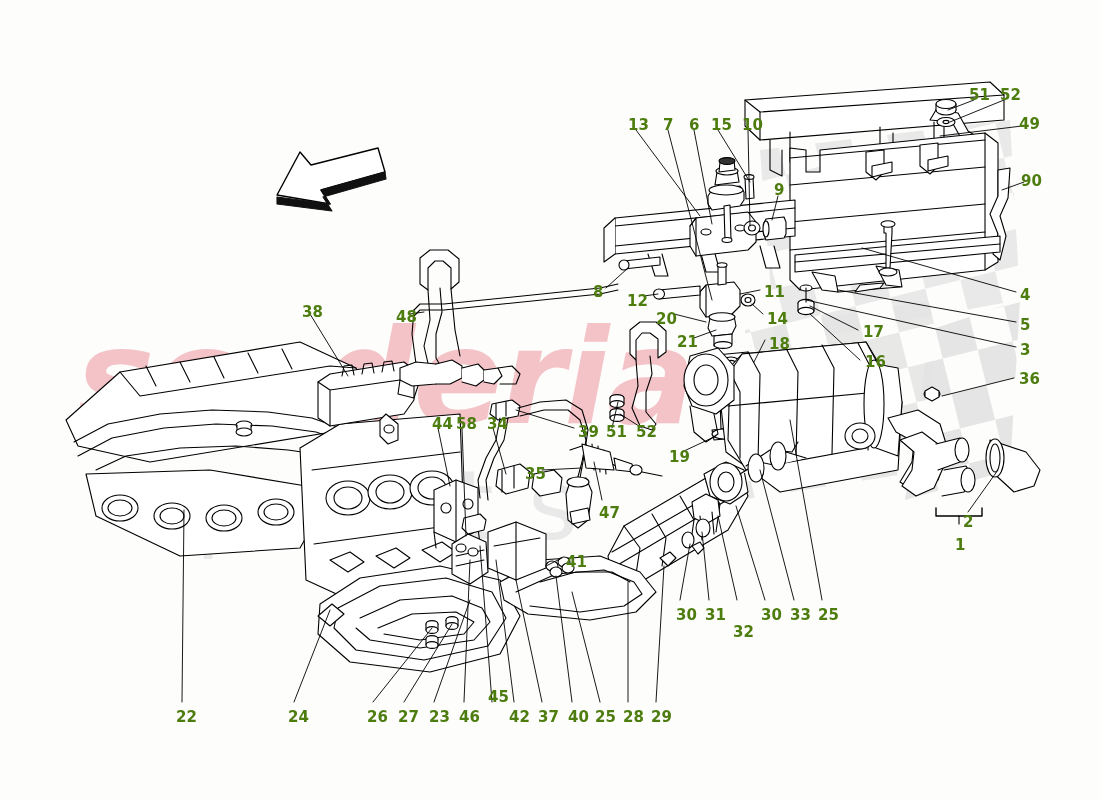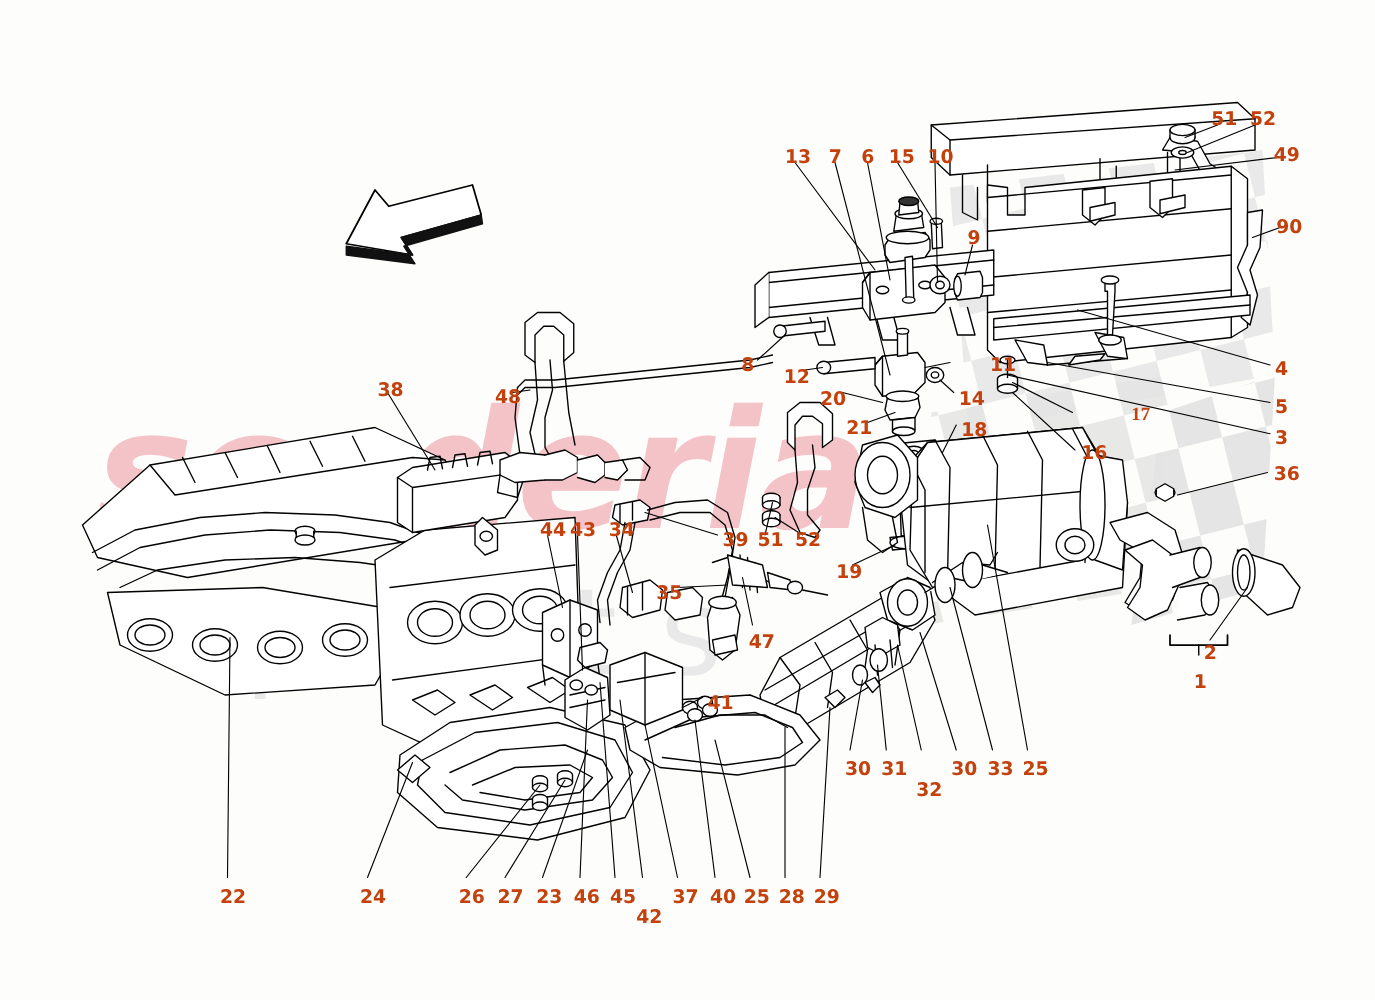--- a/index.html
+++ b/index.html
@@ -39,21 +39,21 @@
 
   
   #draw{position:absolute;left:0;top:0;width:1100px;height:800px;}
 
   
   .cal{
     position:absolute;
     font-family:"DejaVu Sans", sans-serif;
     font-weight:700;
     font-size:15px;
-    color:#c2410c;
+    color:#4d7c0f;
     line-height:1;
     white-space:nowrap;
     user-select:none;
   }
 </style>
 </head>
 <body>
 
 <div id="stage">
 
@@ -490,34 +490,34 @@
   <div class="cal" style="left:742px;top:118px;">10</div>
   <div class="cal" style="left:774px;top:183px;">9</div>
   <div class="cal" style="left:969px;top:88px;">51</div>
   <div class="cal" style="left:1000px;top:88px;">52</div>
   <div class="cal" style="left:1019px;top:117px;">49</div>
   <div class="cal" style="left:1021px;top:174px;">90</div>
   <div class="cal" style="left:1020px;top:288px;">4</div>
   <div class="cal" style="left:1020px;top:318px;">5</div>
   <div class="cal" style="left:1020px;top:343px;">3</div>
   <div class="cal" style="left:1019px;top:372px;">36</div>
-  <div class="cal" style="left:905px;top:325px;font-family:Liberation Serif, serif;">17</div>
+  <div class="cal" style="left:863px;top:325px;">17</div>
   <div class="cal" style="left:865px;top:355px;">16</div>
   <div class="cal" style="left:593px;top:285px;">8</div>
   <div class="cal" style="left:627px;top:294px;">12</div>
   <div class="cal" style="left:656px;top:312px;">20</div>
   <div class="cal" style="left:677px;top:335px;">21</div>
-  <div class="cal" style="left:764px;top:285px;margin-left:28px;">11</div>
+  <div class="cal" style="left:764px;top:285px;">11</div>
   <div class="cal" style="left:767px;top:312px;">14</div>
   <div class="cal" style="left:769px;top:337px;">18</div>
   <div class="cal" style="left:669px;top:450px;">19</div>
   <div class="cal" style="left:302px;top:305px;text-align:center;">38</div>
   <div class="cal" style="left:396px;top:310px;">48</div>
   <div class="cal" style="left:432px;top:417px;">44</div>
-  <div class="cal" style="left:456px;top:417px;">43</div>
+  <div class="cal" style="left:456px;top:417px;">58</div>
   <div class="cal" style="left:487px;top:417px;">34</div>
   <div class="cal" style="left:578px;top:425px;">39</div>
   <div class="cal" style="left:606px;top:425px;">51</div>
   <div class="cal" style="left:636px;top:425px;">52</div>
   <div class="cal" style="left:525px;top:467px;">35</div>
   <div class="cal" style="left:599px;top:506px;">47</div>
   <div class="cal" style="left:566px;top:555px;">41</div>
   <div class="cal" style="left:676px;top:608px;">30</div>
   <div class="cal" style="left:705px;top:608px;">31</div>
   <div class="cal" style="left:733px;top:625px;">32</div>
@@ -525,21 +525,21 @@
   <div class="cal" style="left:790px;top:608px;">33</div>
   <div class="cal" style="left:818px;top:608px;">25</div>
   <div class="cal" style="left:963px;top:515px;">2</div>
   <div class="cal" style="left:955px;top:538px;">1</div>
   <div class="cal" style="left:176px;top:710px;">22</div>
   <div class="cal" style="left:288px;top:710px;">24</div>
   <div class="cal" style="left:367px;top:710px;">26</div>
   <div class="cal" style="left:398px;top:710px;">27</div>
   <div class="cal" style="left:429px;top:710px;">23</div>
   <div class="cal" style="left:459px;top:710px;">46</div>
-  <div class="cal" style="left:488px;top:710px;">45</div>
-  <div class="cal" style="left:509px;top:710px;margin-top:16px;">42</div>
+  <div class="cal" style="left:488px;top:690px;">45</div>
+  <div class="cal" style="left:509px;top:710px;">42</div>
   <div class="cal" style="left:538px;top:710px;">37</div>
   <div class="cal" style="left:568px;top:710px;">40</div>
   <div class="cal" style="left:595px;top:710px;">25</div>
   <div class="cal" style="left:623px;top:710px;text-align:right;">28</div>
   <div class="cal" style="left:651px;top:710px;">29</div>
 
 </div>
 
 </body></html>

